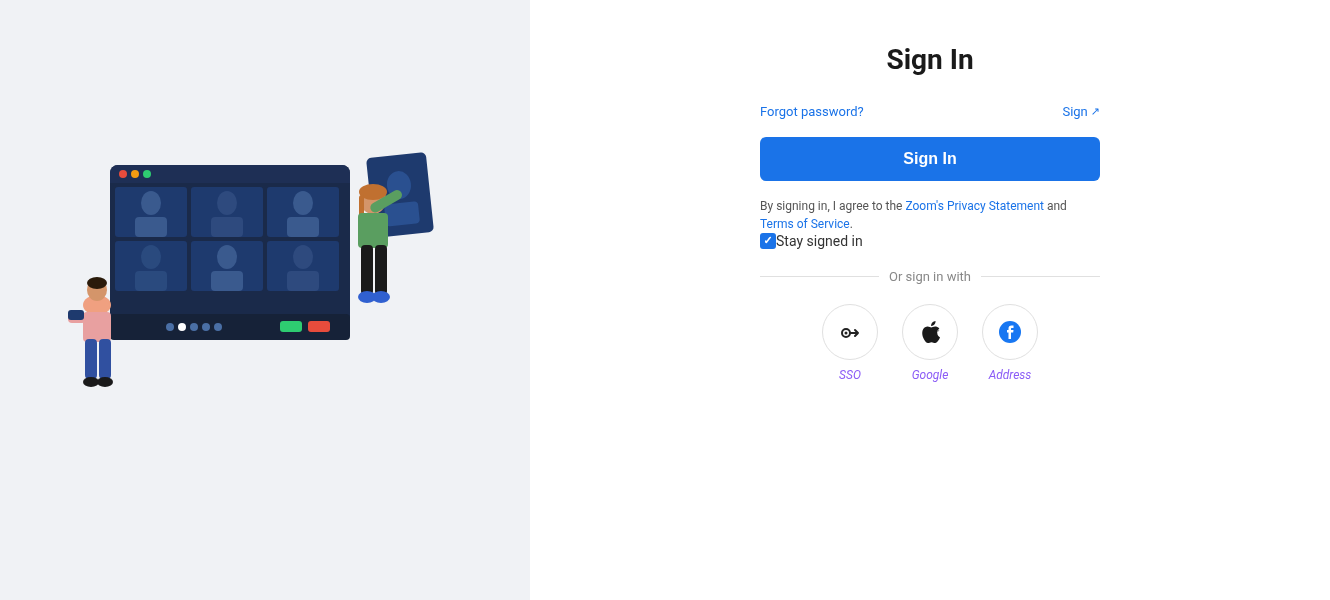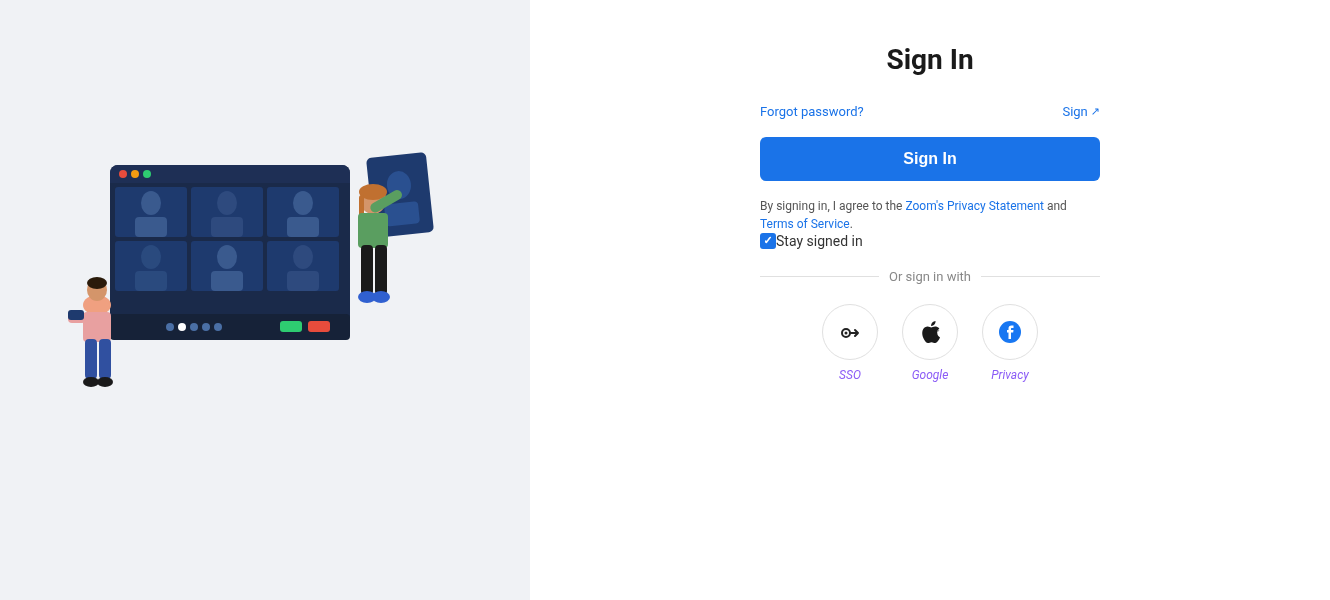--- a/index.html
+++ b/index.html
@@ -374,19 +374,19 @@
       </div>
 
 
       <div class="social-item">
         <div class="social-icon-btn">
           <svg width="24" height="24" viewBox="0 0 24 24" fill="#1877F2" xmlns="http://www.w3.org/2000/svg">
             <circle cx="12" cy="12" r="11" fill="#1877F2"></circle>
             <path d="M15.5 8H13.5C13.2 8 13 8.2 13 8.5V10H15.5L15.2 12.5H13V19H10.5V12.5H9V10H10.5V8.5C10.5 6.6 11.6 5.5 13.5 5.5H15.5V8Z" fill="white"></path>
           </svg>
         </div>
-        <span class="social-label">Privacy</span>
+        <span class="social-label">Address</span>
       </div>
 
     </div>
 
   </div>
 </div>
 
 </body></html>

